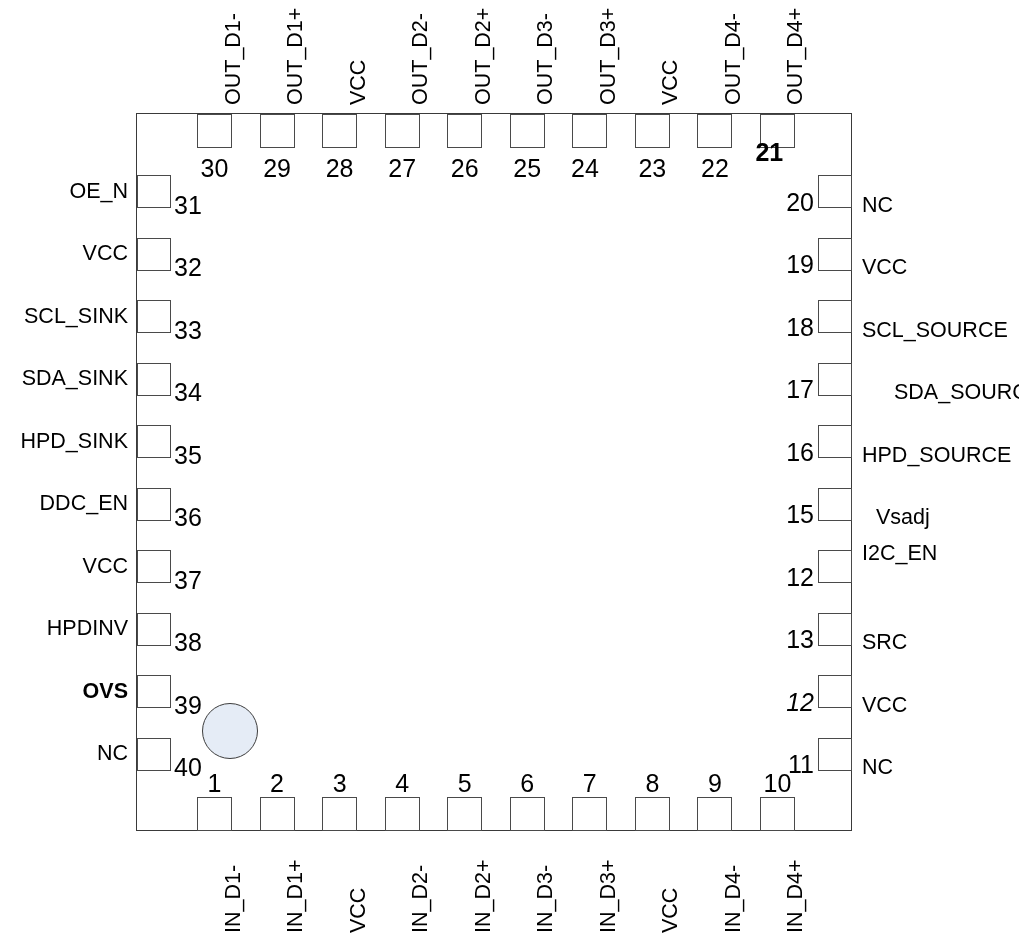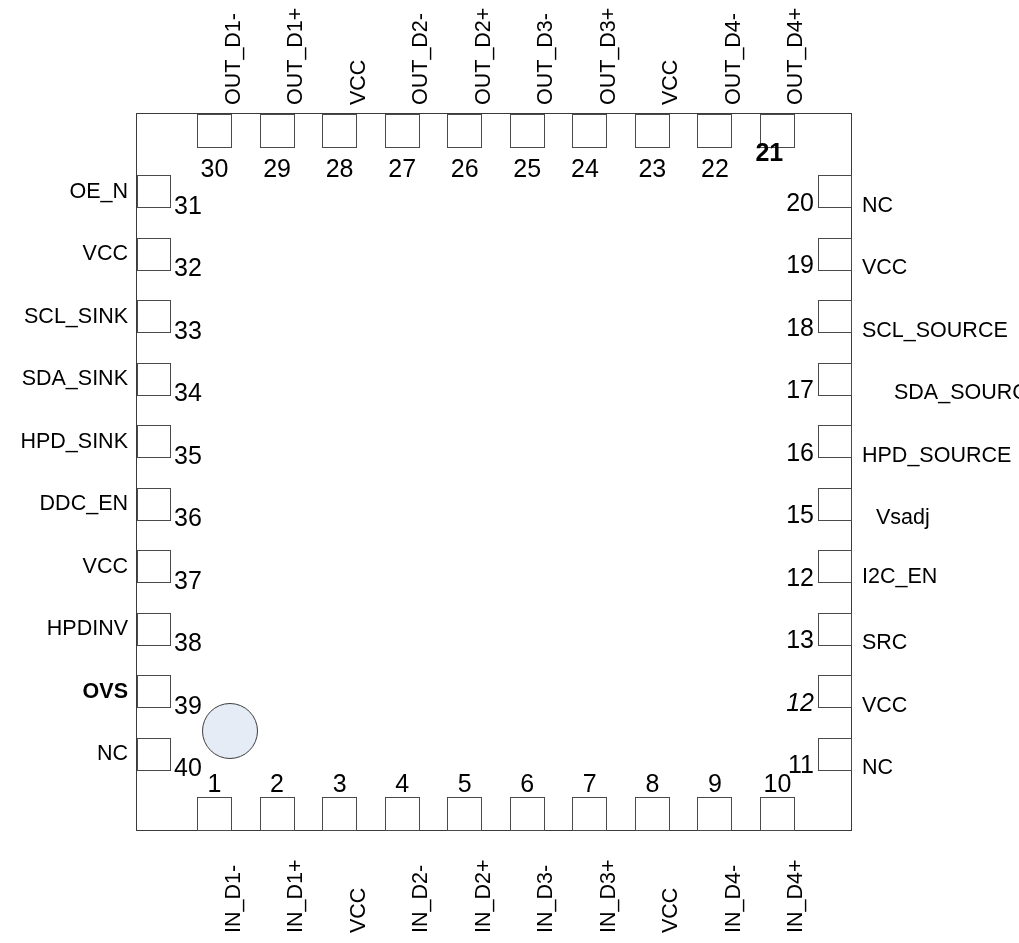--- a/index.html
+++ b/index.html
@@ -210,21 +210,21 @@
       <div class="txt num" style="left: 770px; width: 44px; text-align: right; top: 377.15px;">17</div>
       <div class="lbl-right" style="left: 862px; top: 382.15px; margin-left: 32px;">SDA_SOURCE</div>
       <div class="pad h" style="left: 818px; top: 425.2px;"></div>
       <div class="txt num" style="left: 770px; width: 44px; text-align: right; top: 439.7px;">16</div>
       <div class="lbl-right" style="left: 862px; top: 444.7px;">HPD_SOURCE</div>
       <div class="pad h" style="left: 818px; top: 487.75px;"></div>
       <div class="txt num" style="left: 770px; width: 44px; text-align: right; top: 502.25px;">15</div>
       <div class="lbl-right" style="left: 876px; top: 507.25px;">Vsadj</div>
       <div class="pad h" style="left: 818px; top: 550.3px;"></div>
       <div class="txt num" style="left: 770px; width: 44px; text-align: right; top: 564.8px;">12</div>
-      <div class="lbl-right" style="left: 862px; top: 566px; text-align: center;">I2C_EN</div>
+      <div class="lbl-right" style="left: 862px; top: 543px; text-align: center;">I2C_EN</div>
       <div class="pad h" style="left: 818px; top: 612.85px;"></div>
       <div class="txt num" style="left: 770px; width: 44px; text-align: right; top: 627.35px;">13</div>
       <div class="lbl-right" style="left: 862px; top: 632.35px;">SRC</div>
       <div class="pad h" style="left: 818px; top: 675.4px;"></div>
       <div class="txt num" style="left: 770px; width: 44px; text-align: right; top: 689.9px; font-style: italic;">12</div>
       <div class="lbl-right" style="left: 862px; top: 694.9px;">VCC</div>
       <div class="pad h" style="left: 818px; top: 737.95px;"></div>
       <div class="txt num" style="left: 770px; width: 44px; text-align: right; top: 752.45px;">11</div>
       <div class="lbl-right" style="left: 862px; top: 757.45px;">NC</div>
     </div>

